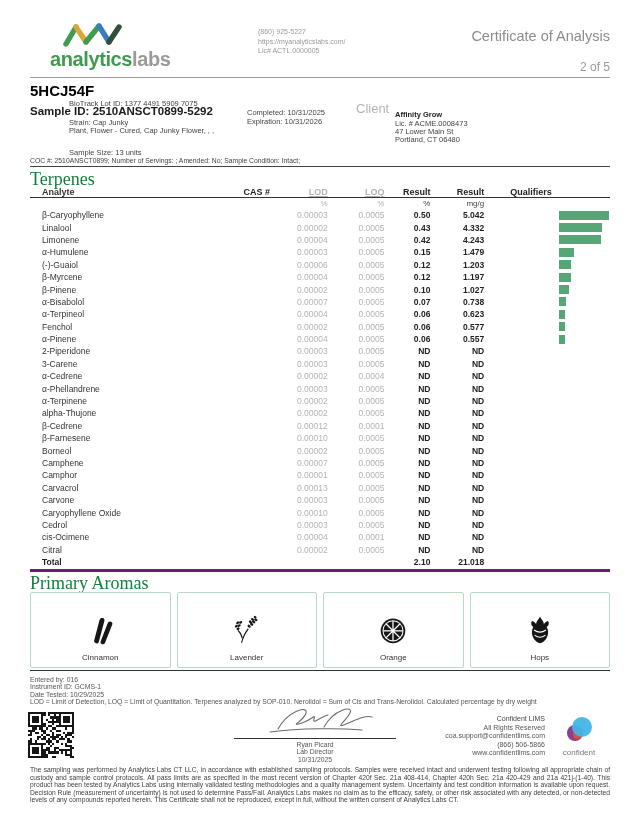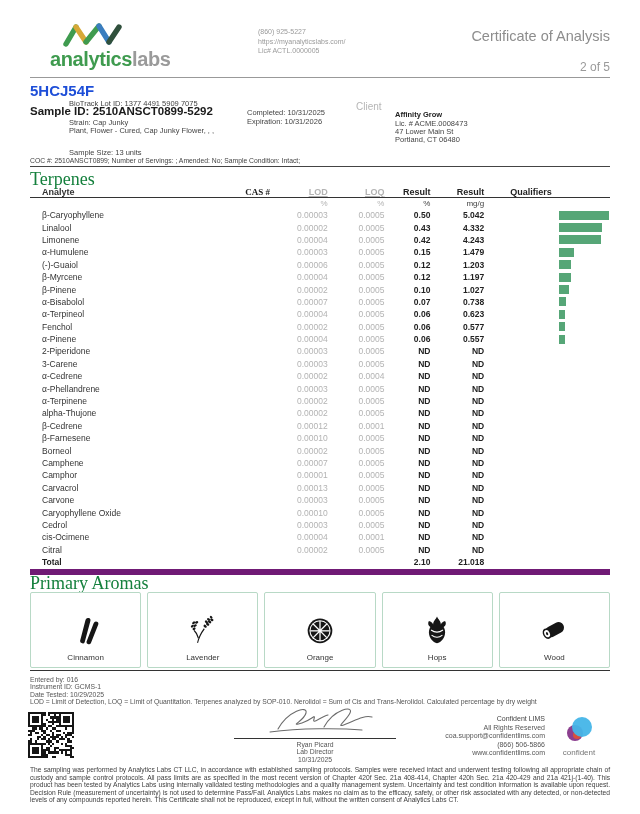--- a/index.html
+++ b/index.html
@@ -11,57 +11,57 @@
   .logo-word{position:absolute;left:30px;top:48px;font-size:20px;font-weight:bold;letter-spacing:-0.4px;margin-left:20px;}
   .logo-word .green{color:var(--accent-green);}
   .logo-word .gray{color:#9a9a9a;font-weight:bold;}
   .lab-col{position:absolute;top:27px;font-size:7px;line-height:9.5px;color:#9a9a9a;}
   .lab-col .name{font-weight:bold;color:#666;font-size:7.5px;}
   .cert-title{position:absolute;right:30px;top:28px;font-size:14.5px;color:#8d8d8d;}
   .page-num{position:absolute;right:30px;top:60px;font-size:12px;color:#9a9a9a;}
   .hr1{position:absolute;left:30px;right:30px;top:77px;border-top:1px solid #999;}
 
   
-  .sample-code{position:absolute;left:30px;top:82px;font-size:15px;font-weight:bold;color:#1d4ed8;}
+  .sample-code{position:absolute;left:30px;top:82px;font-size:15px;font-weight:bold;color:#000000;}
   .t75{font-size:7.5px;color:#444;padding-left:39px;}
   .biotrack{position:absolute;left:30px;top:99px;}
   .sample-id{position:absolute;left:30px;top:105px;font-size:11.5px;font-weight:bold;color:#1a1a1a;}
   .strain{position:absolute;left:30px;top:118px;}
   .matrix{position:absolute;left:30px;top:126px;}
   .completed{position:absolute;left:208px;top:108px;}
   .expiration{position:absolute;left:208px;top:117px;}
-  .client-label{position:absolute;left:356px;top:101px;font-size:10px;color:#b5b5b5;}
+  .client-label{position:absolute;left:356px;top:101px;font-size:13px;color:#b5b5b5;}
   .client-name{position:absolute;left:356px;top:110px;font-weight:bold;color:#222;}
   .client-lic{position:absolute;left:356px;top:119px;}
   .client-addr1{position:absolute;left:356px;top:127px;}
   .client-addr2{position:absolute;left:356px;top:135px;}
   .sample-size{position:absolute;left:30px;top:148px;}
   .coc{position:absolute;left:30px;top:157px;font-size:6.8px;color:#444;}
   .hr2{position:absolute;left:30px;right:30px;top:166px;border-top:1px solid #444;}
 
   
   .sec-title{font-size:18px;color:#15803d;font-family:Liberation Serif, serif;}
   .terp-title{position:absolute;left:30px;top:169px;}
   .table{position:absolute;left:30px;right:30px;top:186px;}
   .trow{display:flex;align-items:center;height:12.4px;font-size:8.5px;}
   .thead{height:11px;font-size:9px;font-weight:bold;color:#222;border-bottom:1.5px solid #333;}
   .tunits{height:11px;font-size:8px;color:#444;}
   .c-analyte{width:180px;}
-  .c-cas{width:53px;text-align:right;font-family:Liberation Serif, serif;}
+  .c-cas{width:53px;text-align:right;}
   .c-lod{width:59px;text-align:right;color:#b3b3b3;}
   .c-loq{width:58px;text-align:right;color:#b3b3b3;}
   .c-pct{width:47px;text-align:right;font-weight:bold;color:#222;}
   .c-mg{width:55px;text-align:right;font-weight:bold;color:#222;}
   .c-qual{width:76px;box-sizing:border-box;padding-left:26px;}
   .c-bar{width:52px;display:flex;}
   .thead .c-lod,.thead .c-loq{color:#b3b3b3;font-weight:bold;text-decoration:underline;}
   .tunits .c-lod,.tunits .c-loq{color:#b3b3b3;}
   .trow .c-analyte{color:#333;margin-left:12px;}
   .bar{height:9px;background:var(--bar-green);}
-  .total-row{font-weight:bold;height:13px;border-bottom:6px solid #701a75;color:#222;}
+  .total-row{font-weight:bold;height:13px;border-bottom:3px solid #701a75;color:#222;}
   .total-row .c-analyte{font-weight:bold;color:#222;}
 
   
   .aroma-title{position:absolute;left:30px;top:573px;}
   .aroma-row{position:absolute;left:30px;right:30px;top:592px;height:76px;display:flex;gap:6px;}
   .aroma-card{flex:1;border:1px solid var(--aroma-border);border-radius:2px;display:flex;
               flex-direction:column;align-items:center;justify-content:flex-end;padding-bottom:5px;box-sizing:border-box;}
   .aroma-card svg{width:34px;height:40px;margin-bottom:3px;}
   .aroma-label{font-size:8px;color:#333;}
   .hr3{position:absolute;left:30px;right:30px;top:670px;border-top:1.5px solid #333;}
@@ -538,26 +538,20 @@
           <use href="#icon-orange"></use>
         </svg>
       <div class="aroma-label">Orange</div>
     </div>
       <div class="aroma-card">
       <svg>
           <use href="#icon-hops"></use>
         </svg>
       <div class="aroma-label">Hops</div>
     </div>
-      <div class="aroma-card">
-      <svg>
-          <use href="#icon-wood"></use>
-        </svg>
-      <div class="aroma-label">Wood</div>
-    </div>
     </div>
 
   <div class="hr3"></div>
 
   <div class="foot-meta">
     <div>Entered by: 016</div>
     <div>Instrument ID: GCMS-1</div>
     <div>Date Tested: 10/29/2025</div>
     <div>LOD = Limit of Detection, LOQ = Limit of Quantitation. Terpenes analyzed by SOP-010. Nerolidol = Sum of Cis and Trans-Nerolidol. Calculated percentage by dry weight</div>
   </div>

